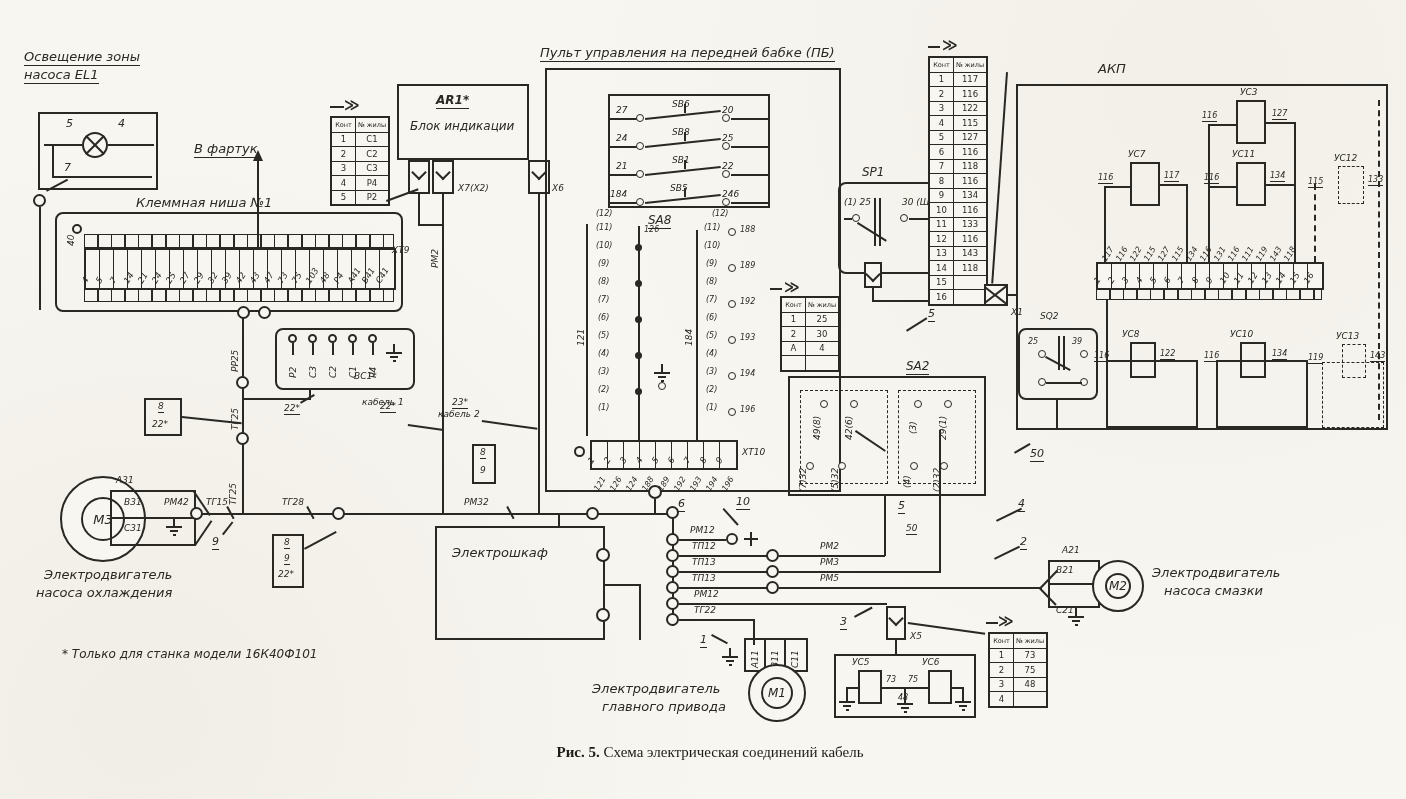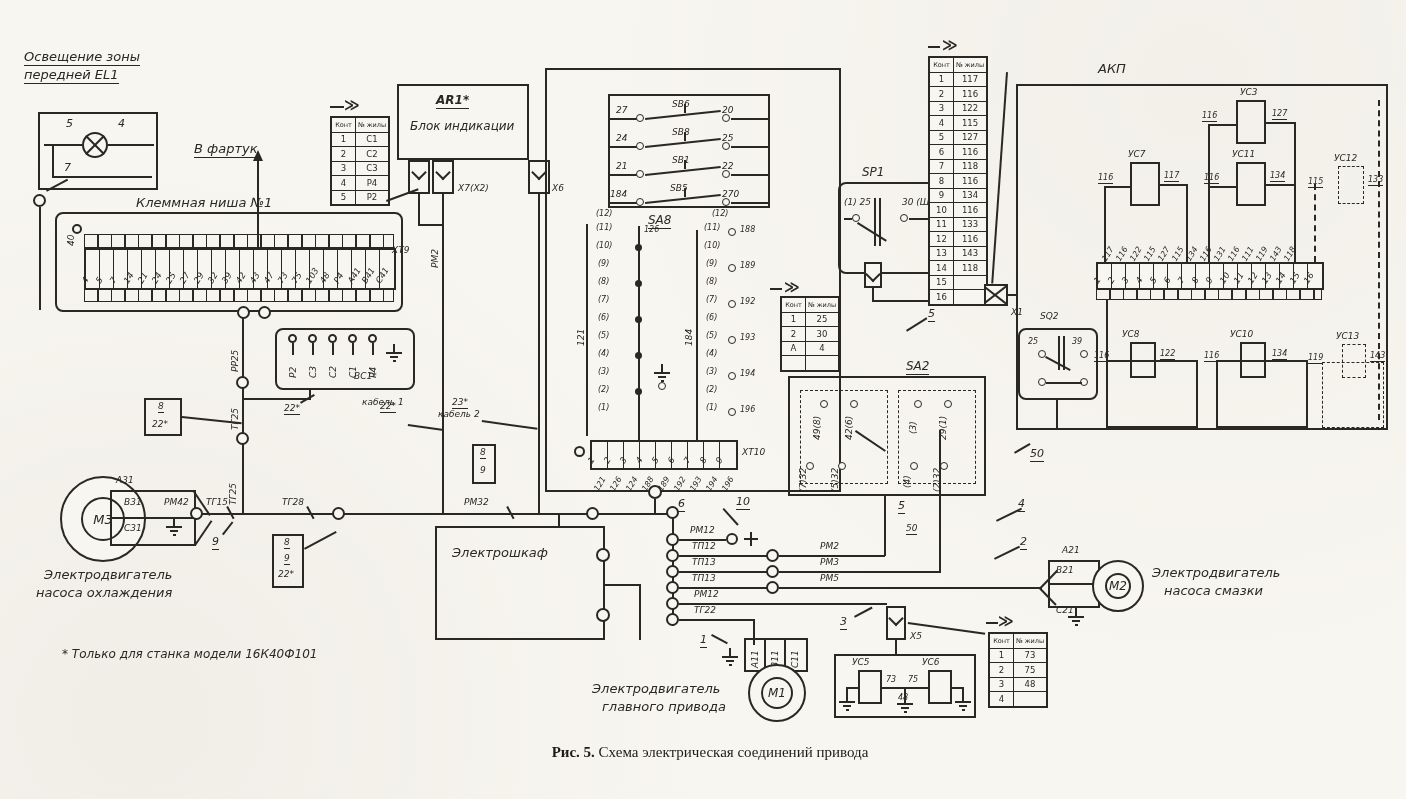--- a/index.html
+++ b/index.html
@@ -59,21 +59,21 @@
 .cap{position:absolute;font-family:"Liberation Serif",serif;font-size:15px;color:#1d1b16;text-align:center}
 .arrup{position:absolute;width:0;height:0;border-left:5px solid transparent;border-right:5px solid transparent;border-bottom:11px solid currentColor}
 </style>
 </head>
 <body>
 
 <div id="stage">
 
   <div class="g">
     <span class="lbl f13 und" style="left:24px;top:50px">Освещение зоны</span>
-    <span class="lbl f13 und" style="left:24px;top:68px">передней EL1</span>
+    <span class="lbl f13 und" style="left:24px;top:68px">насоса EL1</span>
     <div class="box" style="left:38px;top:112px;width:120px;height:78px"></div>
     <i class="lamp" style="left:82px;top:132px;width:26px;height:26px"></i>
     <span class="lbl" style="left:66px;top:118px">5</span>
     <span class="lbl" style="left:118px;top:118px">4</span>
     <i class="ln" style="left:44px;top:144px;width:38px;height:2px"></i>
     <i class="ln" style="left:108px;top:144px;width:46px;height:2px"></i>
     <i class="ln" style="left:52px;top:146px;width:2px;height:32px"></i>
     <i class="ln" style="left:52px;top:176px;width:100px;height:2px"></i>
     <i class="jc" style="left:33px;top:194px;width:13px;height:13px"></i>
     <i class="ln" style="left:39px;top:207px;width:2px;height:103px"></i>
@@ -256,20 +256,21 @@
         </div>
       <div class="tr">
           <span class="td w1">5</span>
           <span class="td w2">Р2</span>
         </div>
     </div>
     <i class="ln" style="left:386px;top:200px;width:34px;height:2px;transform:rotate(-20deg)"></i>
   </div>
 
   <div class="g">
+    <span class="lbl f13 und" style="left:540px;top:46px">Пульт управления на передней бабке (ПБ)</span>
     <div class="box" style="left:545px;top:68px;width:296px;height:424px"></div>
     <div class="box" style="left:608px;top:94px;width:162px;height:114px"></div>
 
     <span class="lbl f9" style="left:672px;top:100px">SB6</span>
     <span class="lbl f9" style="left:616px;top:106px">27</span>
     <span class="lbl f9" style="left:722px;top:106px">20</span>
     <i class="ln" style="left:609px;top:118px;width:28px;height:2px"></i>
       <i class="pc" style="left:636px;top:114px"></i>
     <i class="ln" style="left:645px;top:118px;width:76px;height:2px;transform:rotate(-6deg)"></i>
     <i class="ln" style="left:684px;top:104px;width:2px;height:9px"></i>
@@ -291,21 +292,21 @@
     <span class="lbl f9" style="left:722px;top:162px">22</span>
     <i class="ln" style="left:609px;top:174px;width:28px;height:2px"></i>
       <i class="pc" style="left:636px;top:170px"></i>
     <i class="ln" style="left:645px;top:174px;width:76px;height:2px;transform:rotate(-6deg)"></i>
     <i class="ln" style="left:684px;top:160px;width:2px;height:9px"></i>
     <i class="pc" style="left:722px;top:170px"></i>
       <i class="ln" style="left:731px;top:174px;width:38px;height:2px"></i>
 
     <span class="lbl f9" style="left:670px;top:184px">SB5</span>
     <span class="lbl f9" style="left:610px;top:190px">184</span>
-    <span class="lbl f9" style="left:722px;top:190px">270</span>
+    <span class="lbl f9" style="left:722px;top:190px">246</span>
     <i class="ln" style="left:609px;top:202px;width:28px;height:2px"></i>
       <i class="pc" style="left:636px;top:198px"></i>
     <i class="ln" style="left:645px;top:202px;width:76px;height:2px;transform:rotate(-6deg)"></i>
     <i class="ln" style="left:684px;top:188px;width:2px;height:9px"></i>
     <i class="pc" style="left:722px;top:198px"></i>
       <i class="ln" style="left:731px;top:202px;width:38px;height:2px"></i>
 
     <span class="lbl f12 und" style="left:648px;top:214px">SA8</span>
     <span class="lbl f8" style="left:596px;top:210px">(12)</span>
     <span class="lbl f8" style="left:712px;top:210px">(12)</span>
@@ -891,16 +892,16 @@
     <i class="gnd" style="left:1068px;top:616px">
         <b></b>
         <u></u>
       </i>
     <span class="lbl f13" style="left:1152px;top:566px">Электродвигатель</span>
     <span class="lbl f13" style="left:1164px;top:584px">насоса смазки</span>
   </div>
 
   <span class="lbl f12" style="left:62px;top:648px">* Только для станка модели 16К40Ф101</span>
   <div class="cap" style="left:430px;top:744px;width:560px">
-    <span class="b">Рис. 5.</span><span> Схема электрическая соединений привода</span>
+    <span class="b">Рис. 5.</span><span> Схема электрическая соединений кабель</span>
   </div>
 
 </div>
 
 </body></html>

